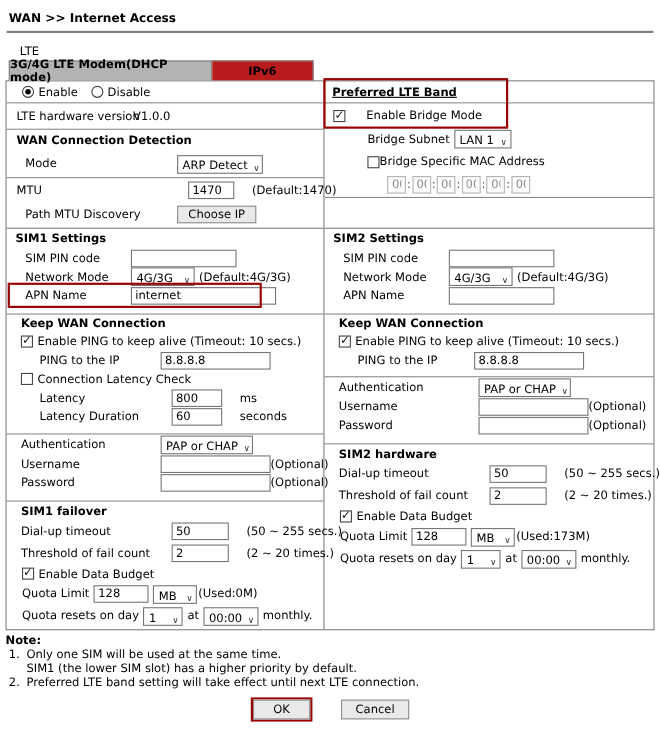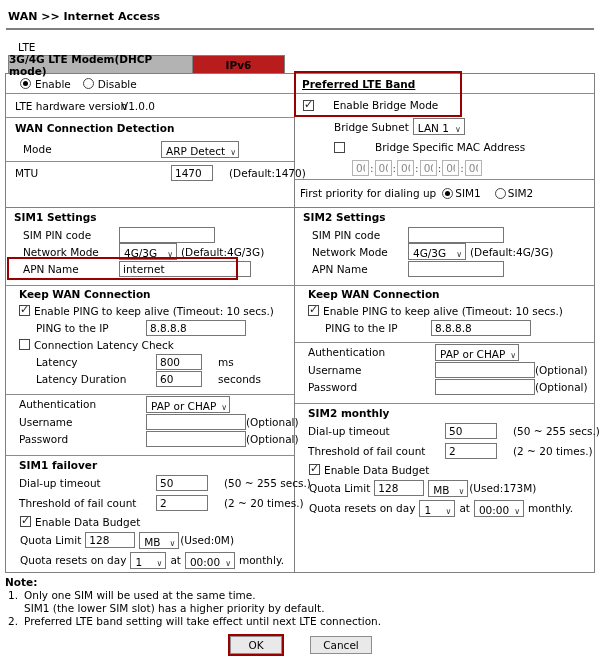--- a/index.html
+++ b/index.html
@@ -88,20 +88,24 @@
               <span class="arr">∨</span>
             </span>
           </div>
         </div>
         <div>
           <div class="row h22 pl9 g6">
             <span class="w146" style="margin-right:-6px">MTU</span>
             <input class="ti" style="width: 42px;" value="1470">
             <span>(Default:1470)</span>
           </div>
+          <div class="row h21 pl17">
+            <span class="w138">Path MTU Discovery</span>
+            <button class="btn" style="width:72px;height:16px">Choose IP</button>
+          </div>
         </div>
       </div>
 
       <div>
         <div class="row h18 pl8 bold">SIM1 Settings</div>
         <div class="row h17 pl17">
           <span class="w96">SIM PIN code</span>
           <input class="ti" style="width: 96px;" value="">
         </div>
         <div class="row h17 pl17 g4">
@@ -211,46 +215,35 @@
           </div>
           <div class="row h21 pl39 g4">
             <span>Bridge Subnet</span>
             <span class="sel" style="width:52px">
               <span>LAN 1</span>
               <span class="arr">∨</span>
             </span>
           </div>
           <div class="row h20 pl39">
             <span class="cb" data-checked="false"></span>
-            <span style="margin-left:30px">Bridge Specific MAC Address</span>
+            <span style="margin-left:0">Bridge Specific MAC Address</span>
           </div>
           <div class="row h22 pl57">
             <input class="ti dim" style="width: 17px; text-align: center;" value="00">
               <span class="macsep">:</span>
             <input class="ti dim" style="width: 17px; text-align: center;" value="00">
               <span class="macsep">:</span>
             <input class="ti dim" style="width: 17px; text-align: center;" value="00">
               <span class="macsep">:</span>
             <input class="ti dim" style="width: 17px; text-align: center;" value="00">
               <span class="macsep">:</span>
             <input class="ti dim" style="width: 17px; text-align: center;" value="00">
               <span class="macsep">:</span>
             <input class="ti dim" style="width: 17px; text-align: center;" value="00">
           </div>
-        </div>
-        <div class="row h26 pl5 g4">
-          <span>First priority for dialing up</span>
-          <span class="row" style="gap:2px;margin-left:2px">
-            <span class="rad" data-checked="true"></span>
-            <span>SIM1</span>
-          </span>
-          <span class="row" style="gap:2px;margin-left:10px">
-            <span class="rad" data-checked="false"></span>
-            <span>SIM2</span>
-          </span>
         </div>
       </div>
 
       <div>
         <div class="row h18 pl8 bold">SIM2 Settings</div>
         <div class="row h17 pl17">
           <span class="w96">SIM PIN code</span>
           <input class="ti" style="width: 96px;" value="">
         </div>
         <div class="row h17 pl17 g4">
@@ -287,21 +280,21 @@
           <span class="w127">Username</span>
           <input class="ti" style="width: 100px;" value="">
           <span>(Optional)</span>
         </div>
         <div class="row h17 pl13">
           <span class="w127">Password</span>
           <input class="ti" style="width: 100px;" value="">
           <span>(Optional)</span>
         </div>
         <div class="sep mt8"></div>
-        <div class="row h17 pl13 bold">SIM2 monthly</div>
+        <div class="row h17 pl13 bold">SIM2 hardware</div>
         <div class="row h20 pl13 g6">
           <span class="w127" style="margin-right:-6px">Dial-up timeout</span>
           <input class="ti" style="width: 52px;" value="50">
           <span>(50 ~ 255 secs.)</span>
         </div>
         <div class="row h20 pl13 g6">
           <span class="w127" style="margin-right:-6px">Threshold of fail count</span>
           <input class="ti" style="width: 52px;" value="2">
           <span>(2 ~ 20 times.)</span>
         </div>

